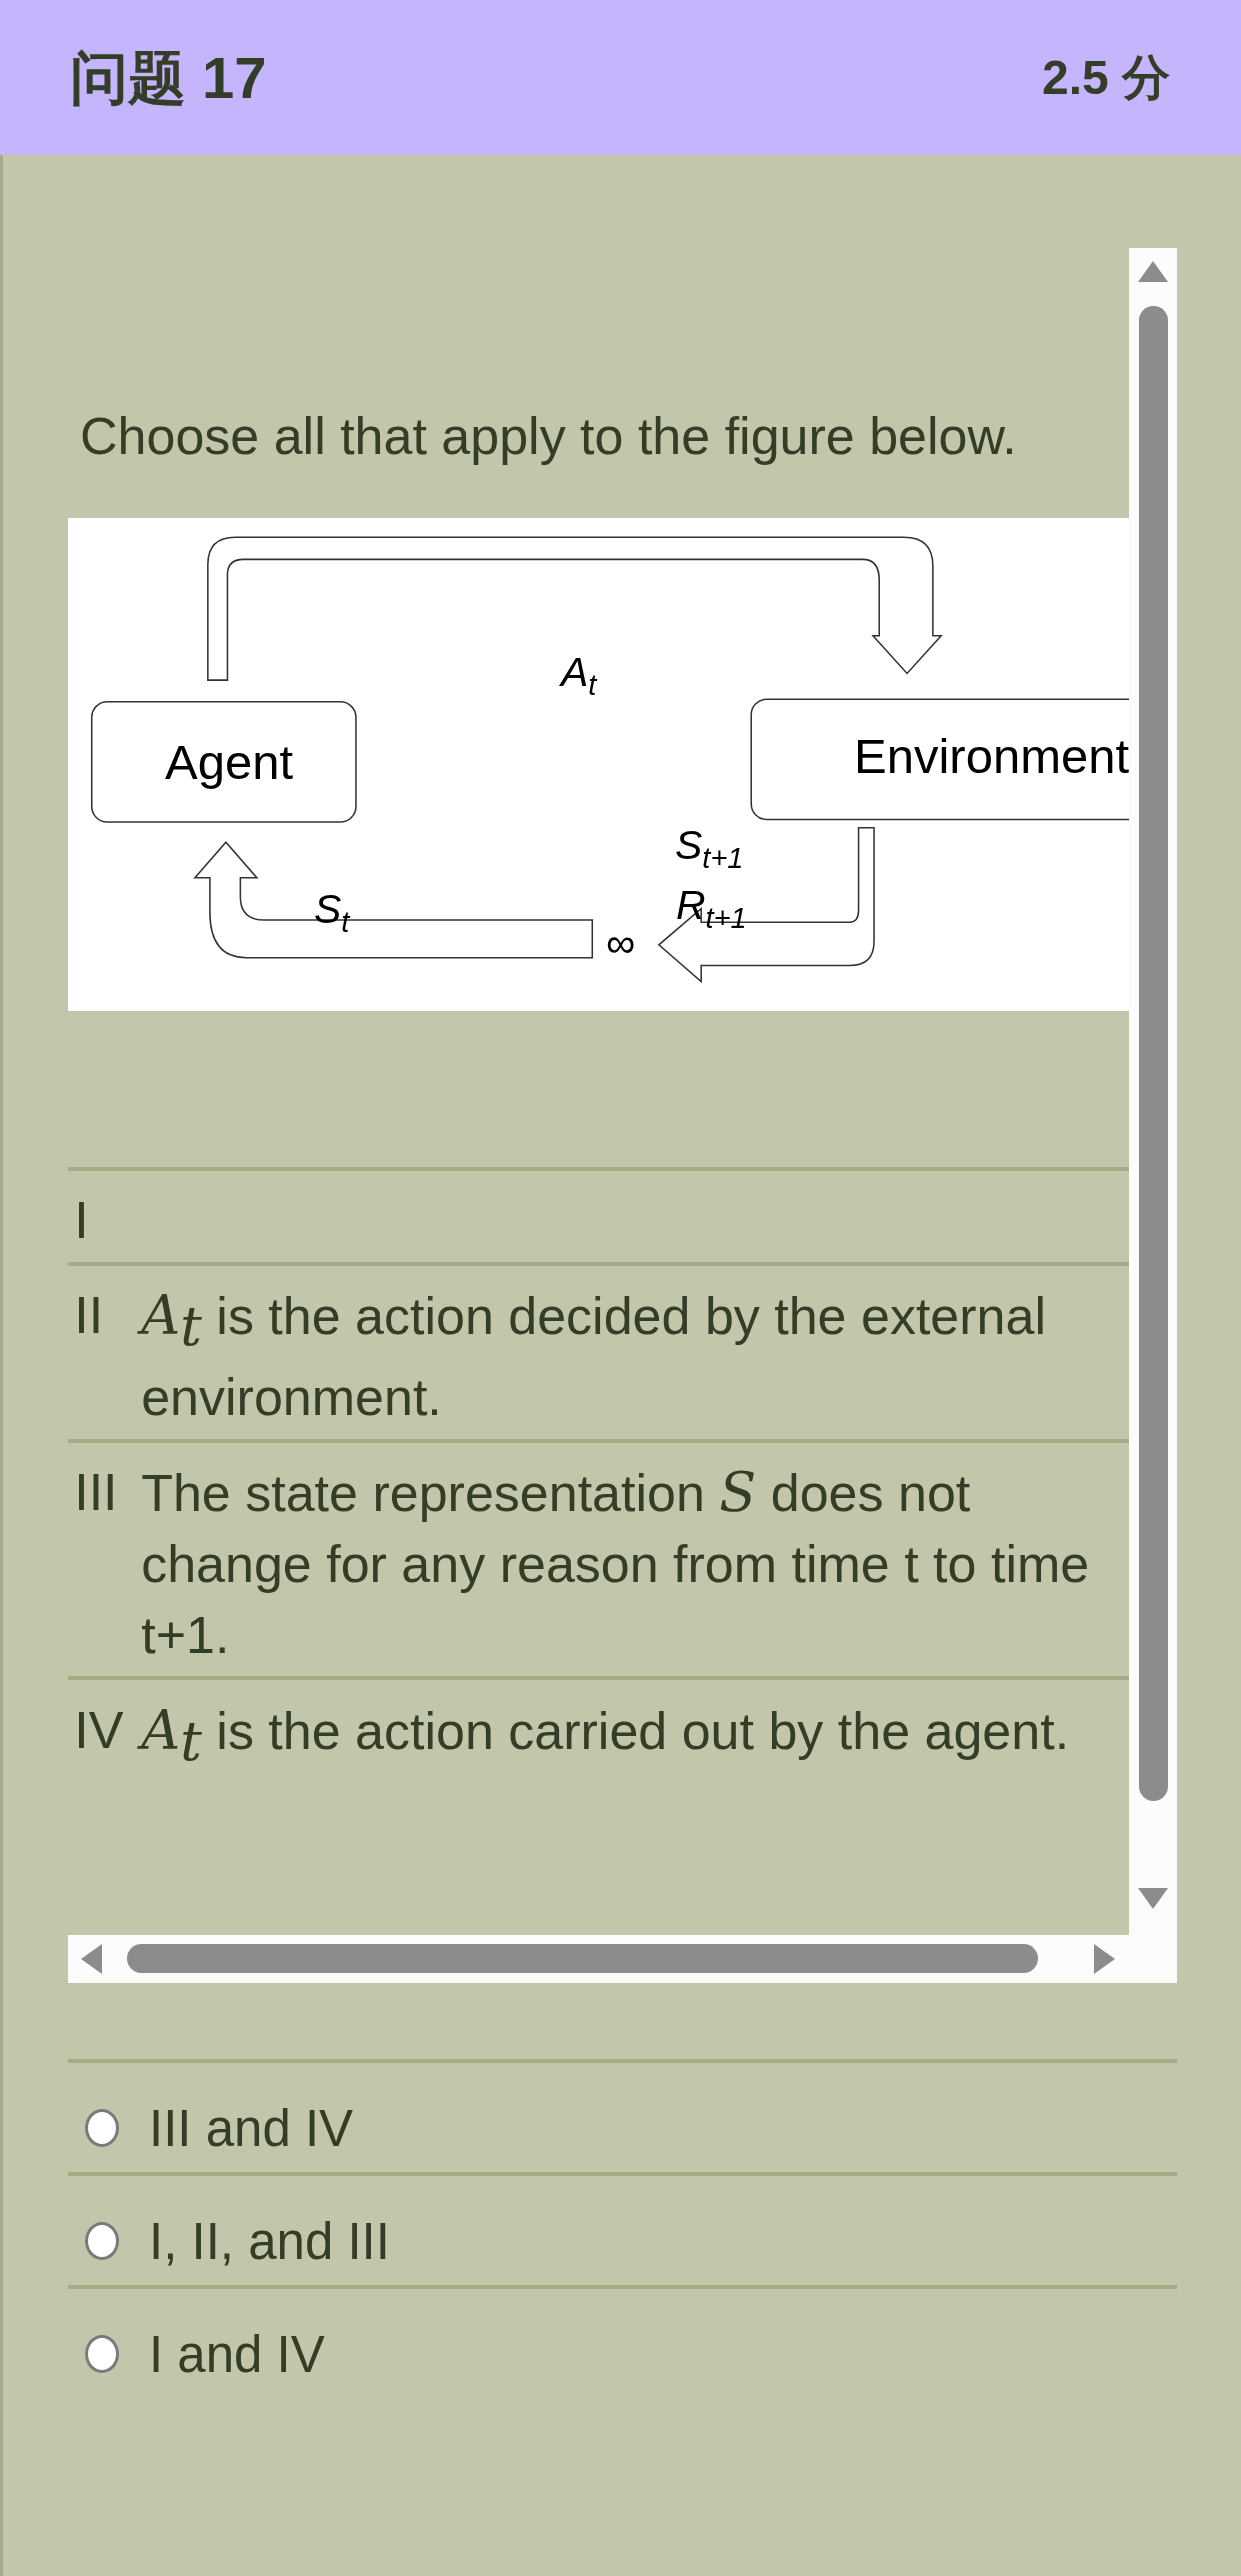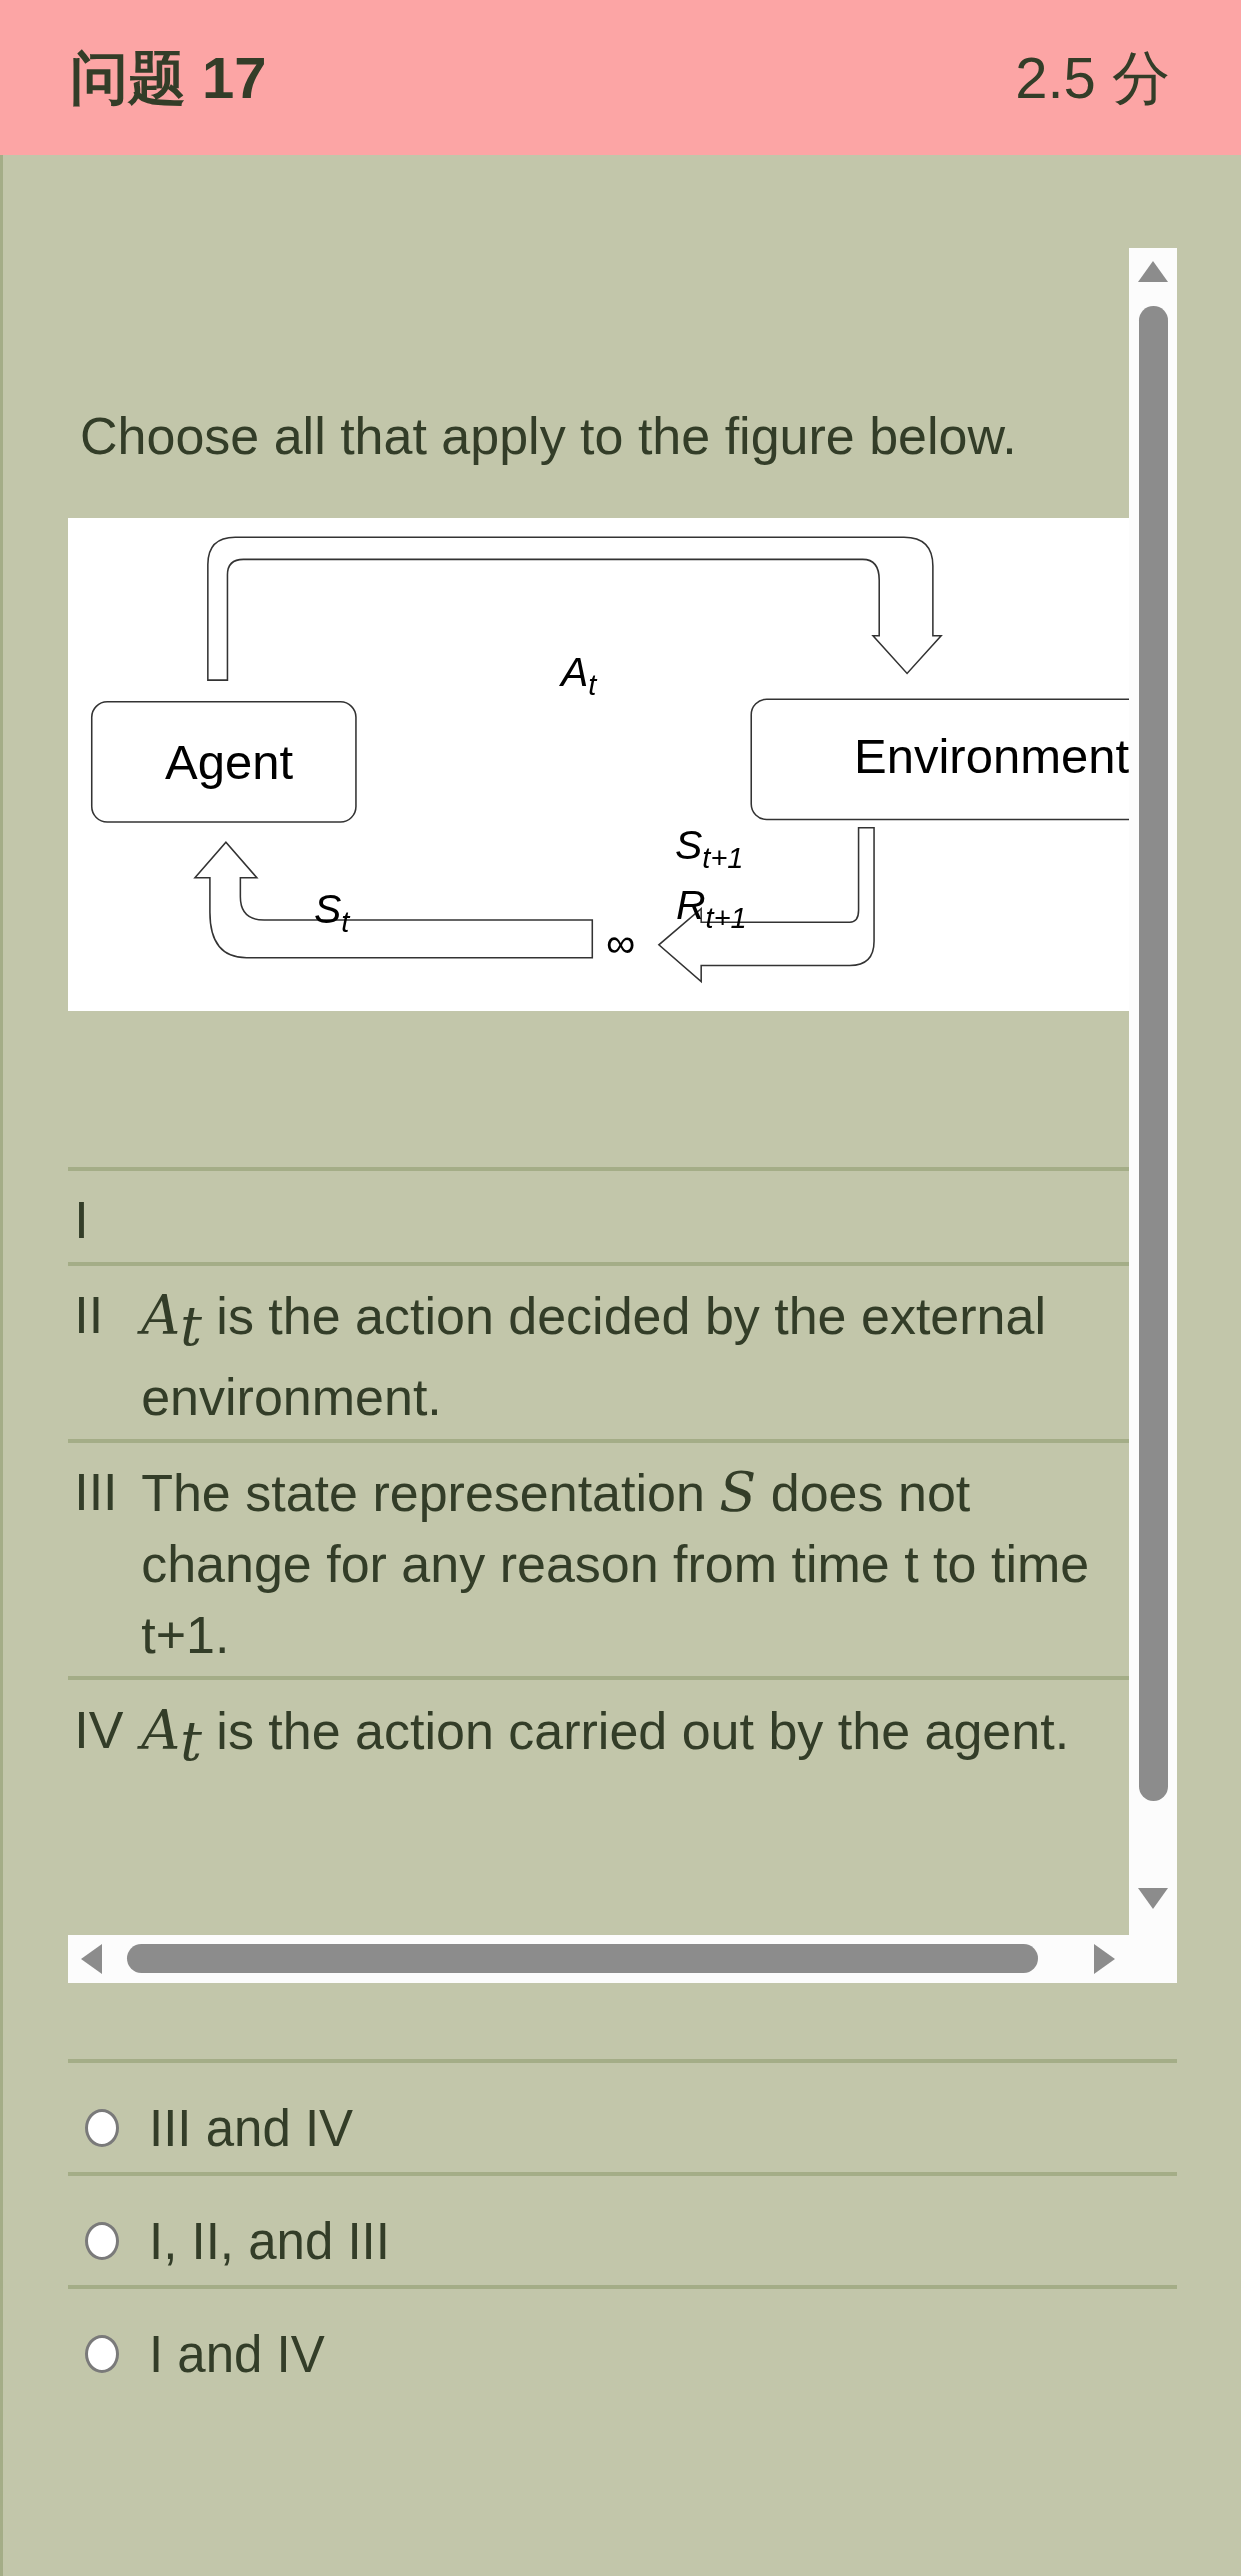--- a/index.html
+++ b/index.html
@@ -5,24 +5,24 @@
   html, body { margin:0; padding:0; }
   body {
     width:1241px; height:2576px; overflow:hidden;
     background:#c2c6aa;
     font-family:"Liberation Sans", "DejaVu Sans", sans-serif;
     color:#333d28;
     position:relative;
   }
   .left-strip { position:absolute; left:0; top:0; width:3.1px; height:2576px; background:#a4ad87; }
   .header {
-    position:absolute; left:0; top:0; width:1241px; height:155px; background:#fca5a5;
+    position:absolute; left:0; top:0; width:1241px; height:155px; background:#c4b5fd;
   }
   .header .title { position:absolute; left:70px; top:44px; font-size:58px; font-weight:bold; line-height:67px; }
-  .header .points { position:absolute; right:71px; top:44px; font-size:58px; font-weight:normal; line-height:67px; }
+  .header .points { position:absolute; right:71px; top:44px; font-size:48px; font-weight:bold; line-height:67px; }
 
   .scroll-area {
     position:absolute; left:68px; top:248px; width:1109px; height:1735px;
   }
   .scroll-viewport {
     position:absolute; left:0; top:0; width:1061px; height:1687px; overflow:hidden;
   }
   .prompt { position:absolute; left:0; top:155px; font-size:52px; line-height:67px; white-space:nowrap;margin-left:12px; }
 
   .diagram {

